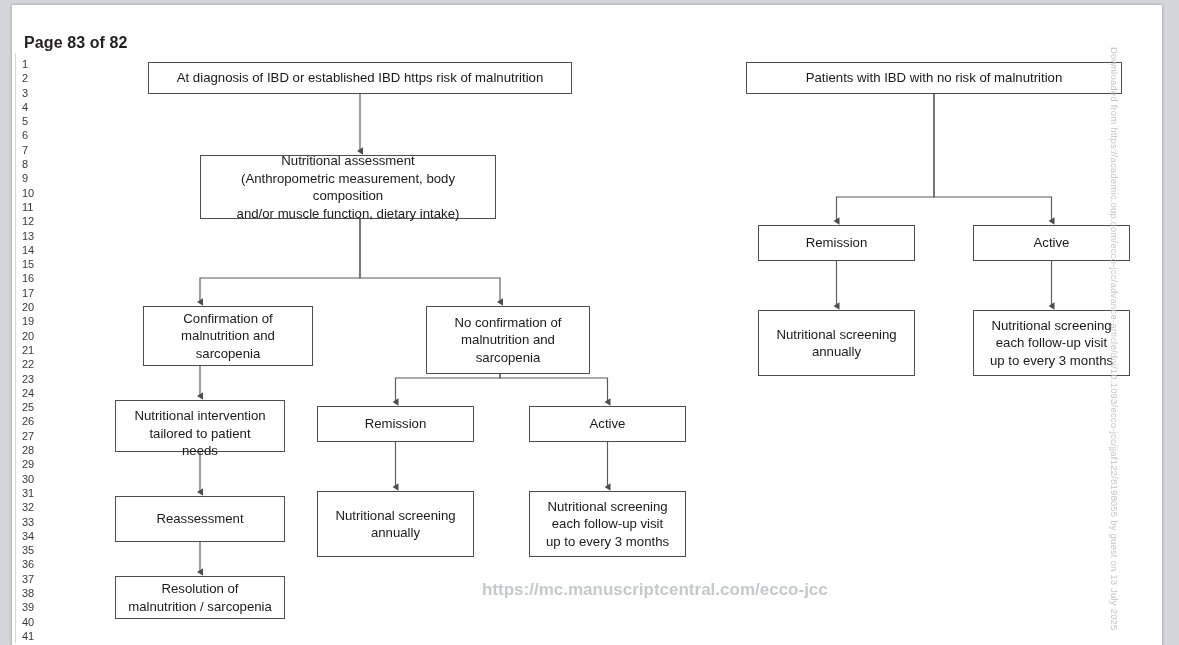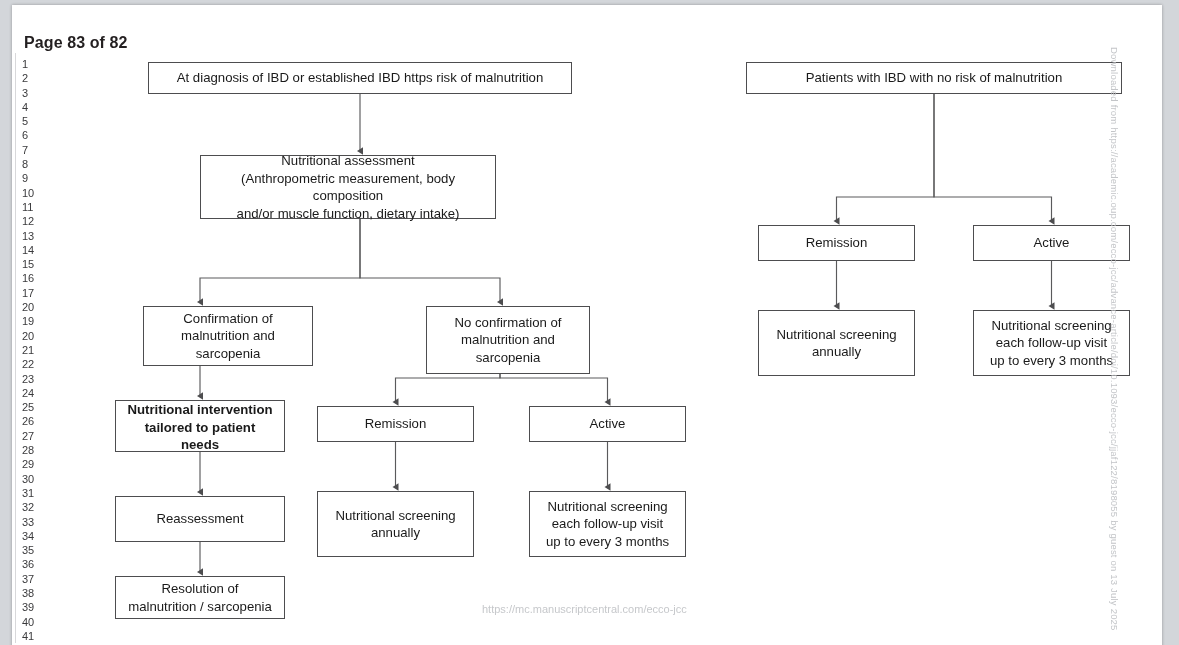--- a/index.html
+++ b/index.html
@@ -82,24 +82,25 @@
     color: #c3c5c8;
     letter-spacing: 0.2px;
     white-space: nowrap;
     font-family: "Liberation Sans", sans-serif;
   }
 
   
   #footer-url {
     position: absolute;
     left: 470px;
-    top: 598px;
-    font-size: 11px;
+    top: 575px;
+    font-size: 17px;
     color: #c6c8cb;
     white-space: nowrap;
+    font-weight: bold;
   }
 
   
   #flowchart {
     position: absolute;
     left: 0;
     top: 0;
     width: 1150px;
     height: 645px;
   }
@@ -120,22 +121,21 @@
     align-items: center;
     justify-content: center;
     text-align: center;
     font-size: 13.2px;
     color: #1a1a1a;
     line-height: 17.5px;
     padding: 2px 5px;
   }
   .node.overflow-text {
     align-items: flex-start;
-    padding-top: 0;
-    font-weight: bold;
+    padding-top: 6px;
   }
 </style>
 </head>
 <body>
 
 <div id="viewport">
   <div id="page-sheet">
 
     <div class="running-head" id="page-number">Page 83 of 82</div>
 

